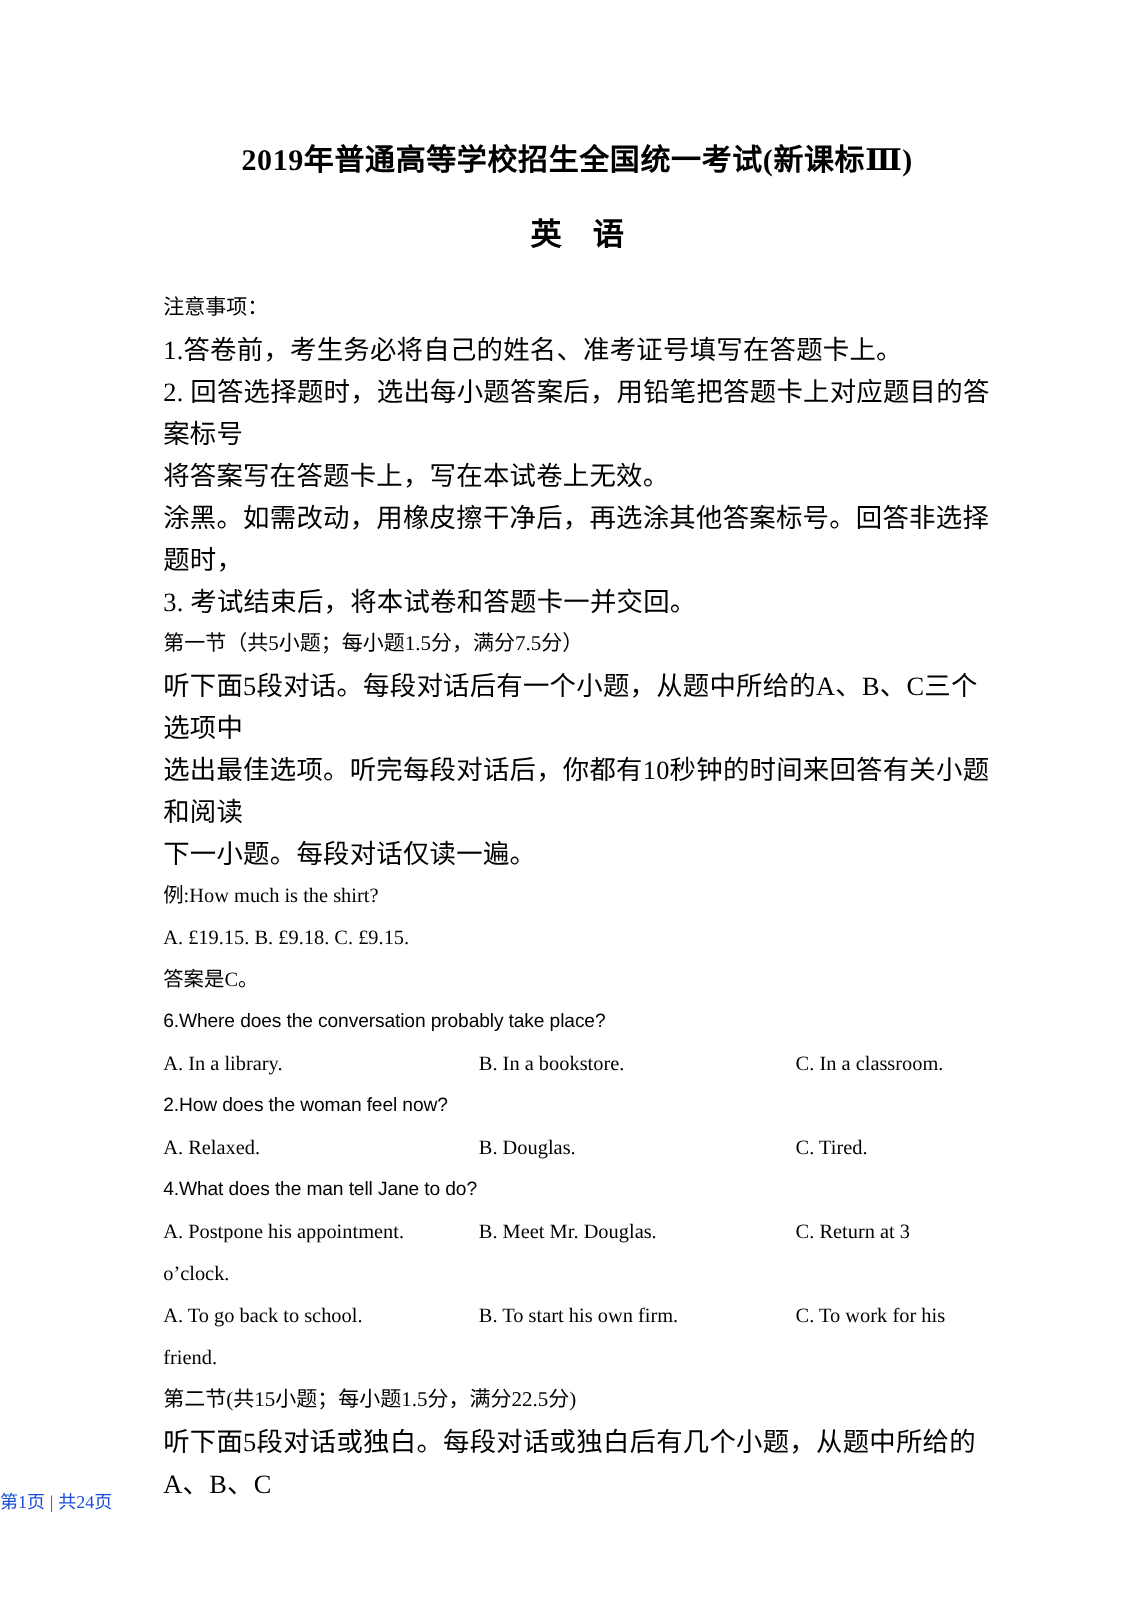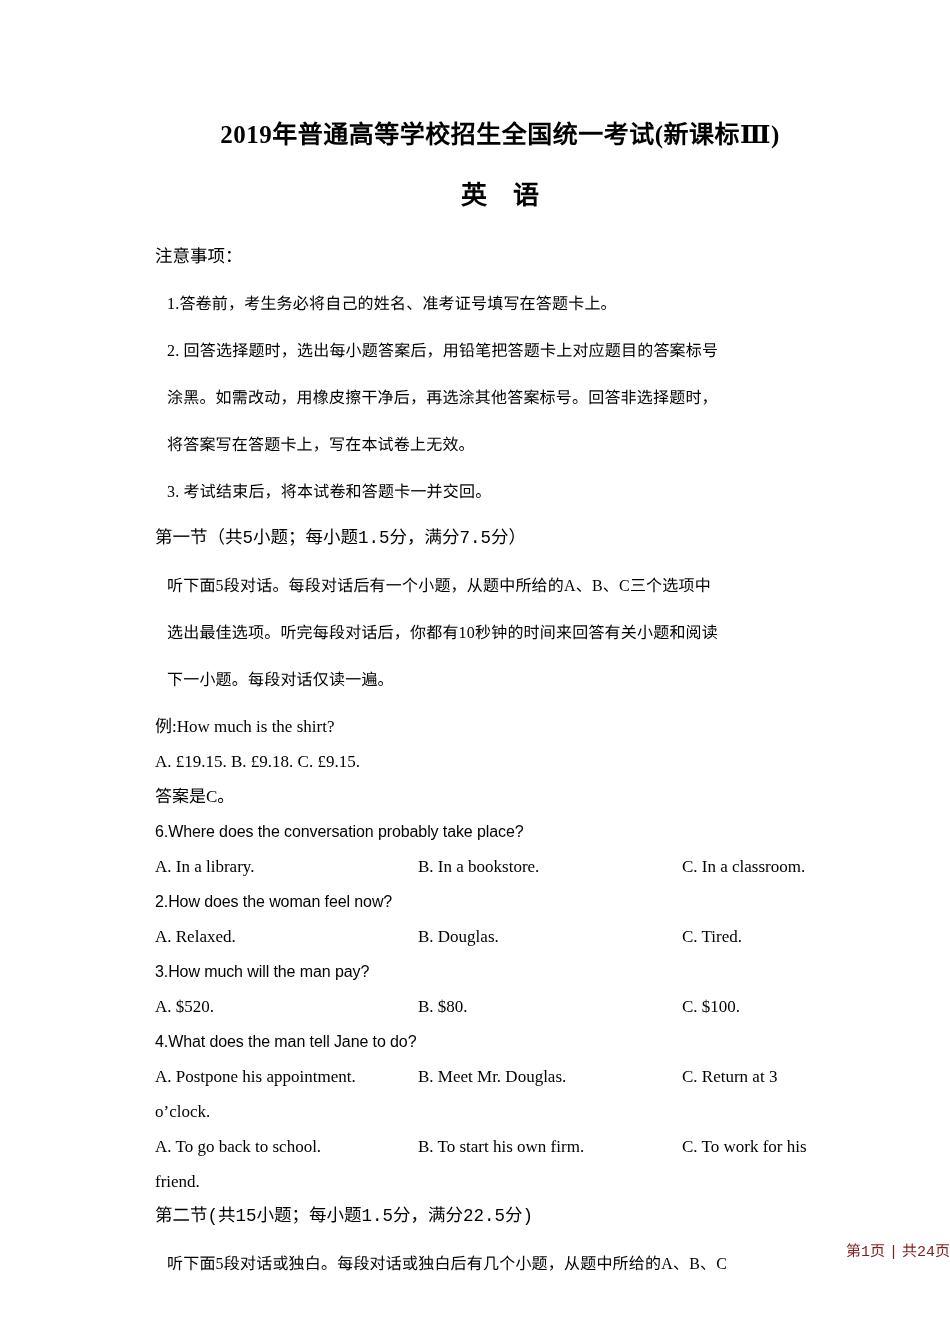--- a/index.html
+++ b/index.html
@@ -19,21 +19,21 @@
   .page {
     position: relative;
     width: 950px;
     height: 1344px;
     box-sizing: border-box;
     padding: 0;
     overflow: hidden;
   }
   .content {
     position: absolute;
-    left: 155px;
+    left: 136px;
     top: 0;
     width: 690px;
   }
 
   
   .doc-title {
     margin: 0;
     padding-top: 118px;
     text-align: center;
     font-family: "Liberation Serif", "DejaVu Serif", serif;
@@ -52,42 +52,42 @@
     font-weight: bold;
     line-height: 1.3;
   }
   .doc-subtitle .gap {
     display: inline-block;
     width: 26px;
   }
 
   
   .cn-line {
-    margin: 12px;
-    font-family: "Liberation Serif", "DejaVu Serif", serif;
-    font-size: 16px;
+    margin: 0;
+    font-family: "Liberation Serif", "DejaVu Serif", serif;
+    font-size: 22px;
     line-height: 35px;
     text-align: left;
     letter-spacing: 0.2px;
   }
   .notice-head {
     margin: 0;
     padding-top: 26px;
     font-family: "Liberation Serif", "DejaVu Serif", serif;
     font-size: 17.5px;
     line-height: 35px;
   }
   .para-block {
     margin: 0;
   }
 
   
   .section-head {
     margin: 0;
-    font-family: Liberation Mono, monospace;
+    font-family: Liberation Serif, serif;
     font-size: 17.5px;
     line-height: 35px;
     font-weight: normal;
   }
   .example-line {
     margin: 0;
     font-family: "Liberation Serif", "DejaVu Serif", serif;
     font-size: 17px;
     line-height: 35px;
   }
@@ -120,24 +120,24 @@
     font-size: 17px;
     line-height: 35px;
   }
 
   
   .page-footer {
     position: absolute;
     left: 0;
     right: 0;
     top: 1243px;
-    text-align: right;
-    font-family: Liberation Mono, monospace;
+    text-align: left;
+    font-family: Liberation Serif, serif;
     font-size: 15px;
-    color: #7f1d1d;
+    color: #1d4ed8;
     line-height: 20px;
   }
   .page-footer .sep {
     display: inline-block;
     padding: 0 4px;
   }
 </style>
 </head>
 <body>
 
@@ -148,22 +148,22 @@
 
     <div class="doc-subtitle">
       <span>英</span><span class="gap"></span><span>语</span>
     </div>
 
     <div class="notice-head">注意事项：</div>
 
     <div class="para-block">
       <p class="cn-line">1.答卷前，考生务必将自己的姓名、准考证号填写在答题卡上。</p>
       <p class="cn-line">2. 回答选择题时，选出每小题答案后，用铅笔把答题卡上对应题目的答案标号</p>
+      <p class="cn-line">将答案写在答题卡上，写在本试卷上无效。</p>
       <p class="cn-line">涂黑。如需改动，用橡皮擦干净后，再选涂其他答案标号。回答非选择题时，</p>
-      <p class="cn-line">将答案写在答题卡上，写在本试卷上无效。</p>
       <p class="cn-line">3. 考试结束后，将本试卷和答题卡一并交回。</p>
     </div>
 
     <div class="section-head">第一节（共5小题；每小题1.5分，满分7.5分）</div>
 
     <div class="para-block">
       <p class="cn-line">听下面5段对话。每段对话后有一个小题，从题中所给的A、B、C三个选项中</p>
       <p class="cn-line">选出最佳选项。听完每段对话后，你都有10秒钟的时间来回答有关小题和阅读</p>
       <p class="cn-line">下一小题。每段对话仅读一遍。</p>
     </div>
@@ -177,24 +177,20 @@
     <div class="para-block">
       <p class="q-stem">6.Where does the conversation probably take place?</p>
       <p class="q-options"><span class="opt opt-a">A. In a library.</span><span class="opt opt-b">B. In a bookstore.</span><span class="opt opt-c">C. In a classroom.</span></p>
     </div>
 
     <div class="para-block">
       <p class="q-stem">2.How does the woman feel now?</p>
       <p class="q-options"><span class="opt opt-a">A. Relaxed.</span><span class="opt opt-b">B. Douglas.</span><span class="opt opt-c">C. Tired.</span></p>
     </div>
 
-    <div class="para-block">
-      <p class="q-stem">3.How much will the man pay?</p>
-      <p class="q-options"><span class="opt opt-a">A. $520.</span><span class="opt opt-b">B. $80.</span><span class="opt opt-c">C. $100.</span></p>
-    </div>
 
     <div class="para-block">
       <p class="q-stem">4.What does the man tell Jane to do?</p>
       <p class="q-options"><span class="opt opt-a">A. Postpone his appointment.</span><span class="opt opt-b">B. Meet Mr. Douglas.</span><span class="opt opt-c">C. Return at 3</span></p>
       <p class="opt-wrap">o’clock.</p>
     </div>
 
     <div class="para-block">
       <p class="q-options"><span class="opt opt-a">A. To go back to school.</span><span class="opt opt-b">B. To start his own firm.</span><span class="opt opt-c">C. To work for his</span></p>
       <p class="opt-wrap">friend.</p>

